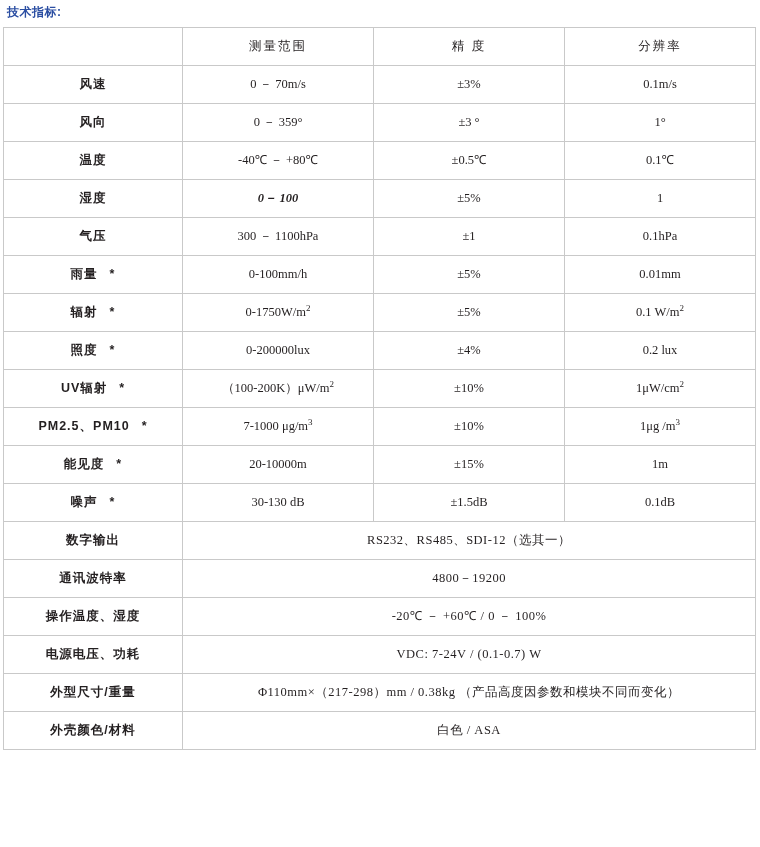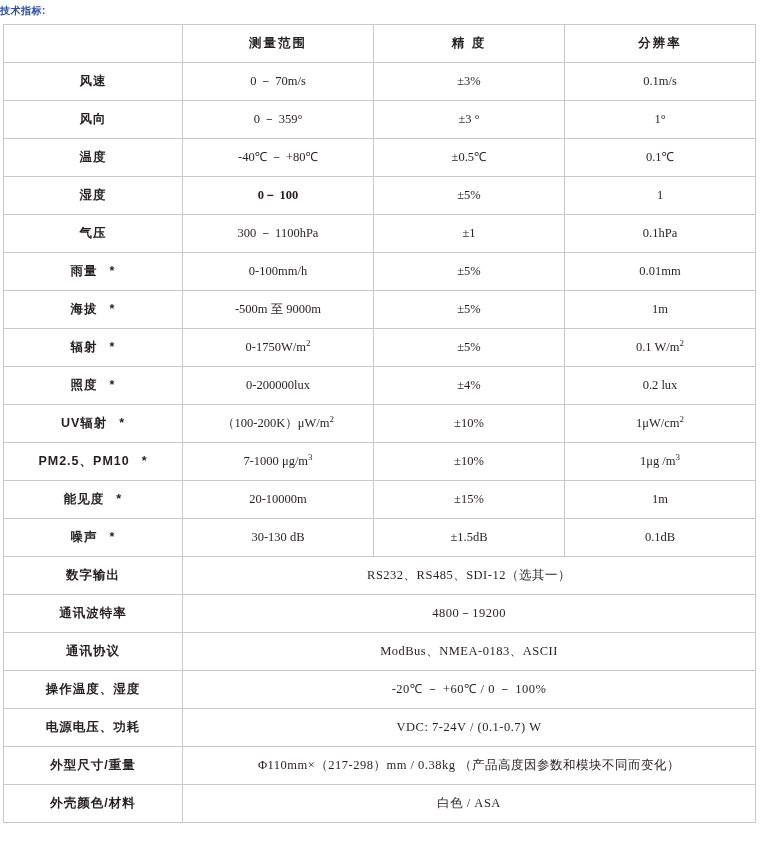--- a/index.html
+++ b/index.html
@@ -15,23 +15,23 @@
     overflow: hidden;
   }
   .page {
     width: 760px;
     height: 847px;
     position: relative;
     box-sizing: border-box;
   }
   .doc-title {
     color: #2b4ea2;
-    font-size: 10px;
-    font-weight: bold;
-    padding: 4px 0 6px 0;
+    font-size: 12px;
+    font-weight: bold;
+    padding: 4px 0 6px 7px;
     letter-spacing: 0.5px;
   }
   table.spec {
     border-collapse: collapse;
     width: 752px;
     margin-left: 3px;
     table-layout: fixed;
   }
   table.spec td {
     border: 1px solid #c9c9c9;
@@ -45,34 +45,35 @@
   }
   td.param {
     width: 178px;
     font-weight: bold;
     letter-spacing: 1px;
   }
   td.range { width: 190px; }
   td.acc   { width: 190px; }
   td.res   { width: 190px; }
   td.head {
-    font-weight: bold;
+    font-weight: normal;
     letter-spacing: 2px;
     height: 39px;
   }
   td.empty { border-top: none; border-left: none; }
   td.wide { letter-spacing: 0.5px; }
   .star {
     font-weight: bold;
     padding-left: 12px;
   }
   .big100 {
     font-size: 16px;
     font-weight: bold;
     letter-spacing: 0;
+    font-style: italic;
   }
   sup {
     font-size: 9px;
     vertical-align: super;
     line-height: 0;
   }
   .mono {
     font-family: "Liberation Serif", serif;
   }
 </style>
@@ -128,26 +129,20 @@
         <td class="res mono">0.1hPa</td>
       </tr>
 
       <tr>
         <td class="param"><span>雨量</span><span class="star">*</span></td>
         <td class="range mono">0-100mm/h</td>
         <td class="acc mono">±5%</td>
         <td class="res mono">0.01mm</td>
       </tr>
 
-      <tr>
-        <td class="param"><span>海拔</span><span class="star">*</span></td>
-        <td class="range mono">-500m 至  9000m</td>
-        <td class="acc mono">±5%</td>
-        <td class="res mono">1m</td>
-      </tr>
 
       <tr>
         <td class="param"><span>辐射</span><span class="star">*</span></td>
         <td class="range mono"><span>0-1750W/m</span><sup>2</sup></td>
         <td class="acc mono">±5%</td>
         <td class="res mono"><span>0.1 W/m</span><sup>2</sup></td>
       </tr>
 
       <tr>
         <td class="param"><span>照度</span><span class="star">*</span></td>
@@ -187,24 +182,20 @@
       <tr>
         <td class="param">数字输出</td>
         <td class="wide mono" colspan="3">RS232、RS485、SDI-12（选其一）</td>
       </tr>
 
       <tr>
         <td class="param">通讯波特率</td>
         <td class="wide mono" colspan="3">4800－19200</td>
       </tr>
 
-      <tr>
-        <td class="param">通讯协议</td>
-        <td class="wide mono" colspan="3">ModBus、NMEA-0183、ASCII</td>
-      </tr>
 
 
       <tr>
         <td class="param">操作温度、湿度</td>
         <td class="wide mono" colspan="3">-20℃ － +60℃  /  0 － 100%</td>
       </tr>
 
       <tr>
         <td class="param">电源电压、功耗</td>
         <td class="wide mono" colspan="3">VDC: 7-24V  /  (0.1-0.7) W</td>

